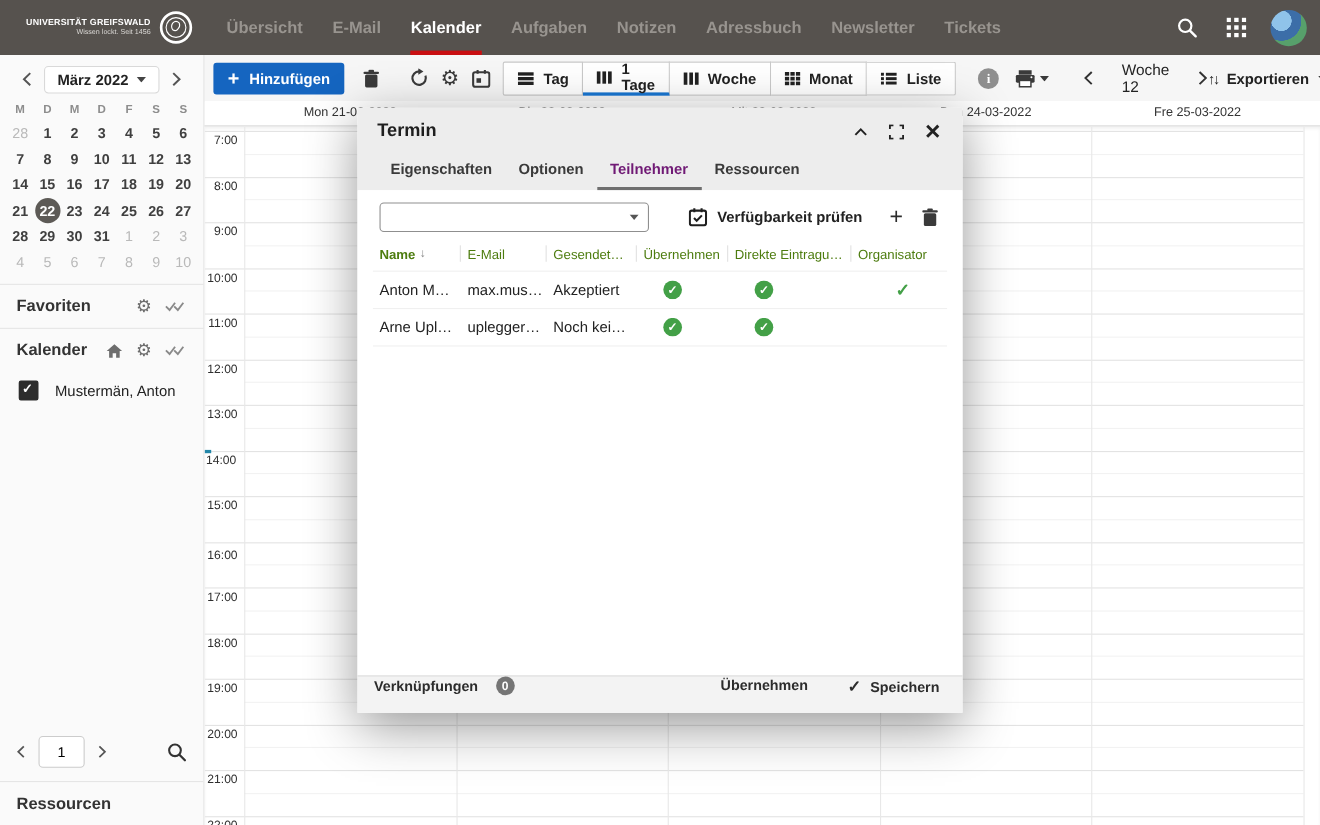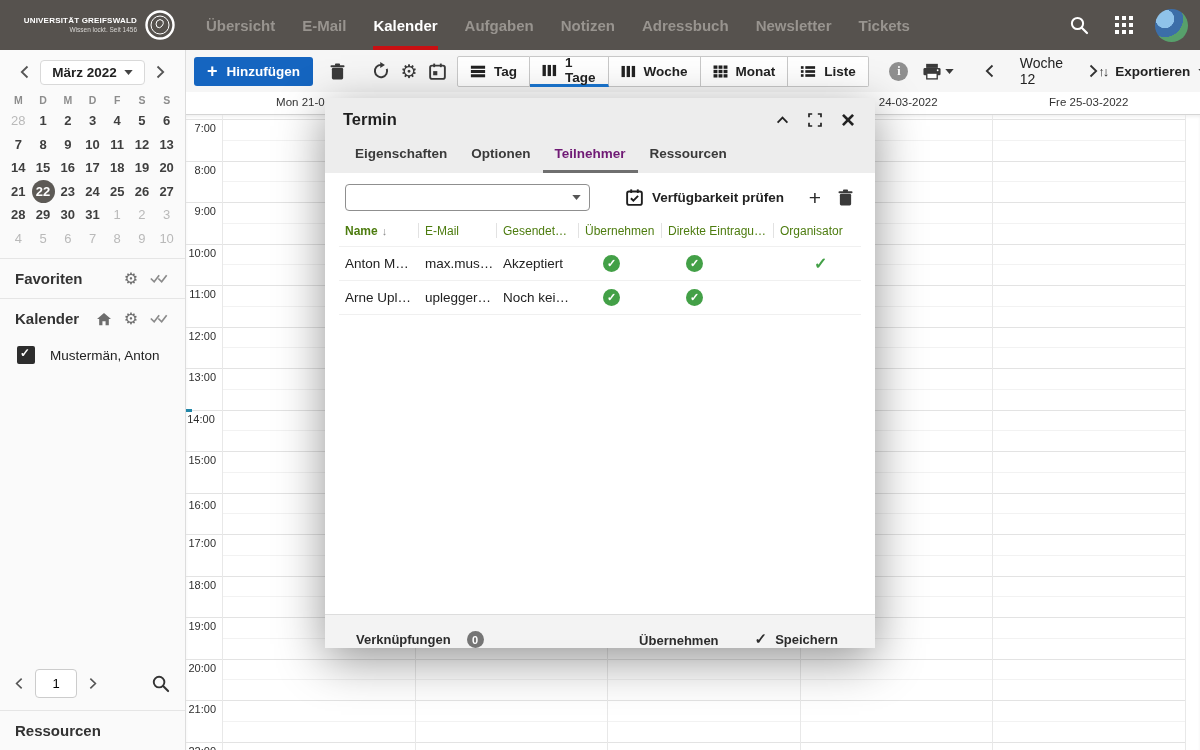--- a/index.html
+++ b/index.html
@@ -115,22 +115,22 @@
   .sort-arrow::after{content:"↓"}
   .tbl-row{display:flex;align-items:center;height:33px;font-size:13.5px;border-top:1px solid #f0f0f0;cursor:pointer}
   .tbl-row:last-child{border-bottom:1px solid #f0f0f0}
   .td{padding-left:6px;box-sizing:border-box;white-space:nowrap;overflow:hidden}
   .badge-check{width:17px;height:17px;border-radius:50%;background:#43a047;color:#fff;font-size:11px;font-weight:bold;
                display:flex;align-items:center;justify-content:center;margin-left:18px}
   .badge-check::after{content:"✓"}
   .org-check{color:#43a047;font-size:16px;font-weight:bold;margin-left:34px}
   .org-check::after{content:"✓"}
 
-  .dlg-foot{height:33px;background:#f3f3f3;border-top:1px solid #ddd;display:flex;align-items:flex-end;
-            padding:0 31px;font-size:13px;font-weight:bold;color:#2c2c2c;flex:none}
+  .dlg-foot{height:33px;background:#f3f3f3;border-top:1px solid #ddd;display:flex;align-items:flex-start;
+            padding:0 15px;font-size:13px;font-weight:bold;color:#2c2c2c;flex:none}
   .links-badge{width:17px;height:17px;border-radius:50%;background:#757575;color:#fff;font-size:11px;
                display:flex;align-items:center;justify-content:center;margin-left:8px}
   .foot-btn{cursor:pointer;display:flex;align-items:center;gap:8px}
   .btn-apply{margin-left:auto}
   .btn-save{margin-left:36px;margin-right:6px}
   .save-check{color:#2c2c2c;font-size:15px}
   .save-check::after{content:"✓"}
   .glyph-gear{font-family:"DejaVu Sans",sans-serif;font-size:16px;color:#6d6d6d;line-height:1;cursor:pointer}
   .glyph-gear::after{content:"⚙"}
 </style>

